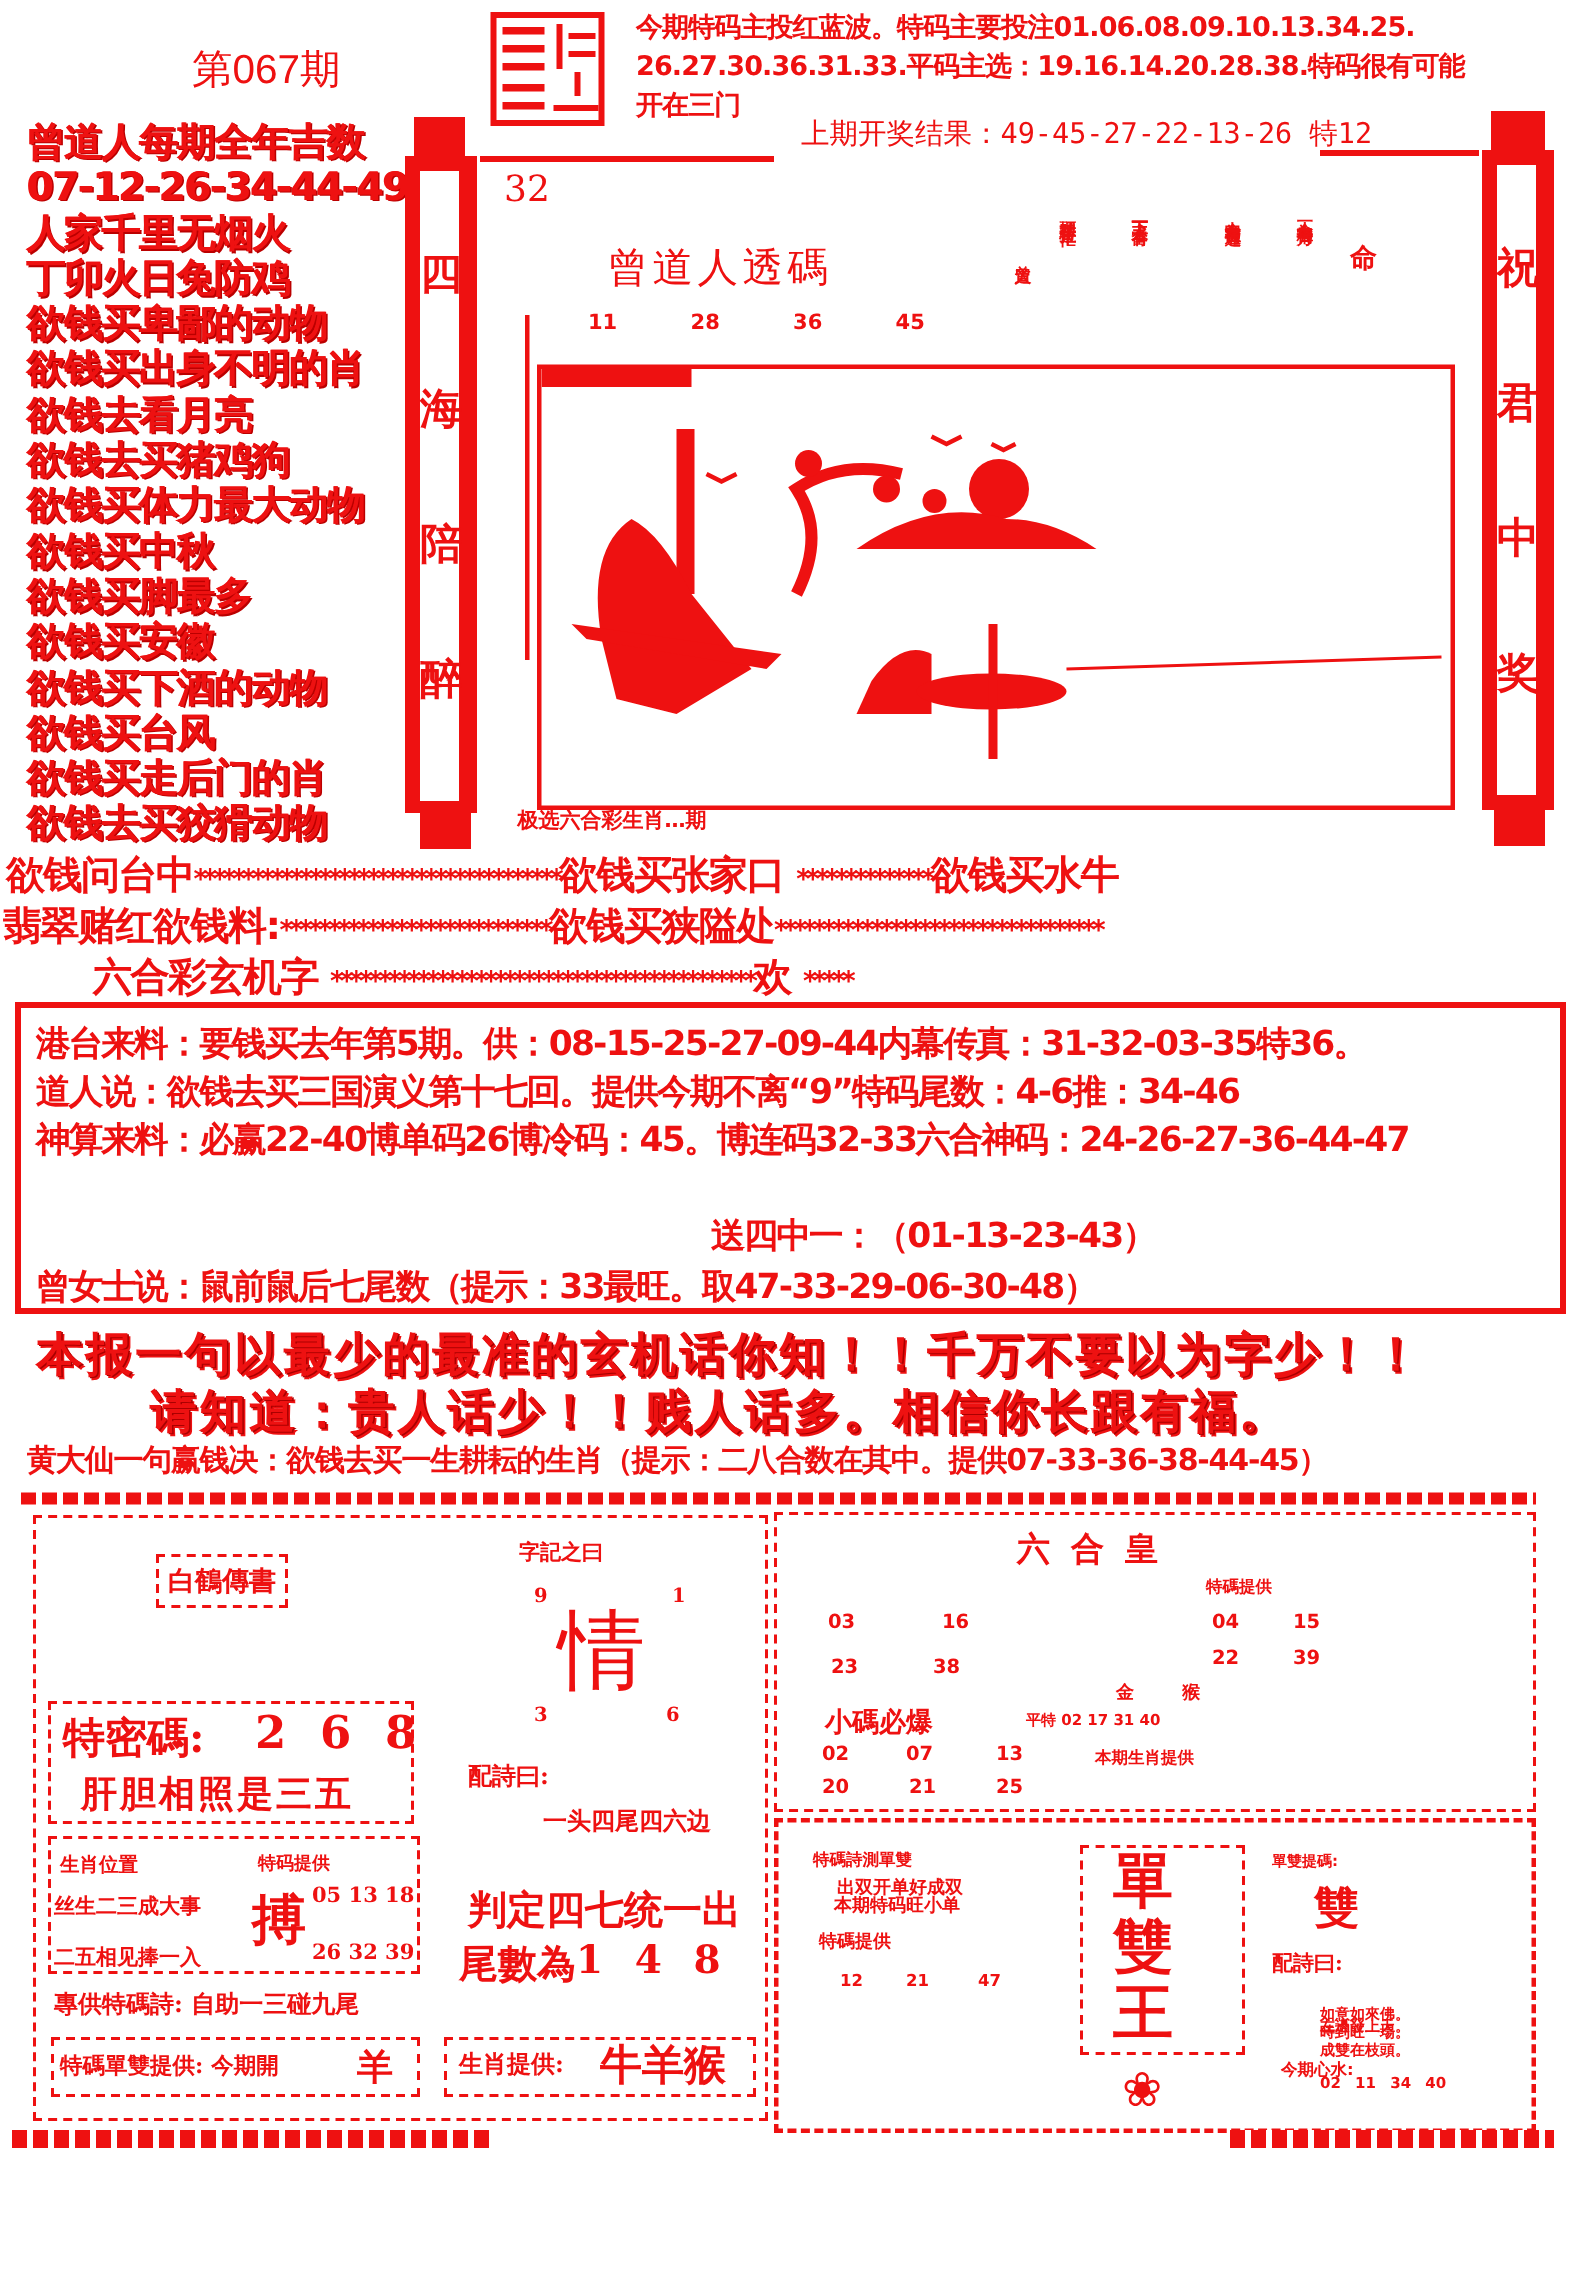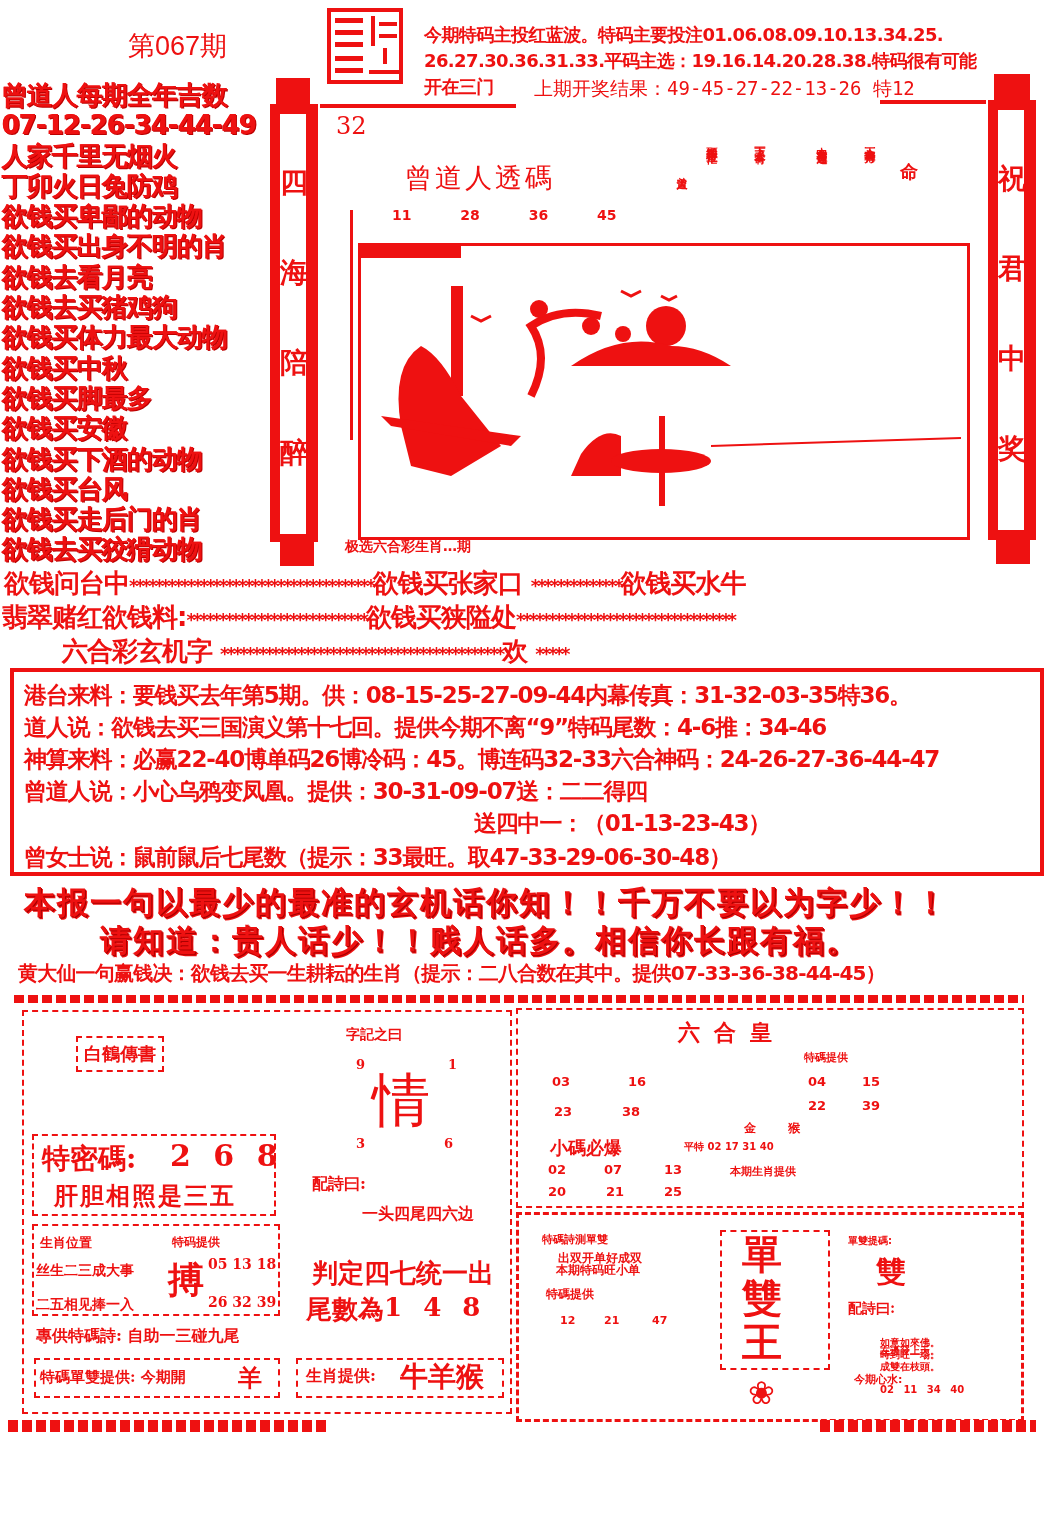--- a/index.html
+++ b/index.html
@@ -3,24 +3,24 @@
 <meta charset="utf-8">
 <style>
   * { box-sizing: border-box; margin: 0; padding: 0; }
   html, body { width: 1056px; height: 1530px; background: #ffffff; overflow: hidden; }
   body { position: relative; font-family: "DejaVu Sans", sans-serif; color: #ee1111; }
   .abs { position: absolute; }
   .bold { font-weight: bold; }
   .issue { left: 92px; top: 28px; font-size: 27px; font-family: "Liberation Sans", sans-serif; color: #ee1111; margin-left: 36px; }
   .logo { left: 327px; top: 8px; width: 76px; height: 76px; border: 4px solid #ee1111; background: #fff; }
   .logo .blk { position: absolute; background: #ee1111; }
-  .top-lines { left: 424px; top: 6px; width: 632px; font-size: 18px; font-weight: bold; line-height: 26px; letter-spacing: -0.6px; white-space: nowrap; margin-top: 16px; }
+  .top-lines { left: 424px; top: 6px; width: 632px; font-size: 18px; font-weight: bold; line-height: 26px; letter-spacing: -0.6px; white-space: nowrap; }
   .last-result { left: 534px; top: 76px; font-size: 19px; font-family: "DejaVu Sans Mono", monospace; color: #ee1111; }
   .hline { height: 4px; background: #ee1111; }
-  .left-list { left: 2px; top: 80px; width: 270px; }
+  .left-list { left: 18px; top: 80px; width: 270px; }
   .left-list div { font-size: 26px; font-weight: bold; line-height: 30.3px; white-space: nowrap; letter-spacing: -1px; text-shadow: 1px 1px 0 #b00, -0.5px 0 0 #ee1111; }
   .pillar { background: #ee1111; }
   .pillar-inner { background: #fff; position: absolute; }
   .pillar-char { position: absolute; font-size: 28px; font-weight: bold; color: #ee1111; width: 40px; text-align: center; }
   .img-frame { border: 3px solid #ee1111; }
   .title-brush { left: 405px; top: 160px; font-size: 27px; font-family: Liberation Serif, serif; color: #ee1111; letter-spacing: 3px; }
   .nums-row { left: 392px; top: 207px; font-size: 14px; font-weight: bold; }
   .nums-row span { margin-right: 44px; }
   .vcol { position: absolute; writing-mode: vertical-rl; font-size: 11px; font-weight: bold; letter-spacing: 1px; }
   .dots { font-size: 18px; font-weight: bold; white-space: nowrap; overflow: hidden; letter-spacing: -3px; }
@@ -146,33 +146,32 @@
   <span>翡翠赌红欲钱料:</span><span class="dots">****************************</span><span>欲钱买狭隘处</span><span class="dots">**********************************</span>
 </div>
 <div class="abs row-line" style="left:62px;top:634px;">
   <span>六合彩玄机字</span> <span class="dots">********************************************</span><span>欢</span> <span class="dots">*****</span>
 </div>
 
 <div class="abs box1">
   <div class="line" style="top:8px;">港台来料：要钱买去年第5期。供：08-15-25-27-09-44内幕传真：31-32-03-35特36。</div>
   <div class="line" style="top:40px;">道人说：欲钱去买三国演义第十七回。提供今期不离“9”特码尾数：4-6推：34-46</div>
   <div class="line" style="top:72px;">神算来料：必赢22-40博单码26博冷码：45。博连码32-33六合神码：24-26-27-36-44-47</div>
-  <div class="line" style="top:104px;">曾道人说：小心乌鸦变凤凰。提供：30-31-09-07送：二二得四</div>
   <div class="line" style="top:136px;left:460px;">送四中一：（01-13-23-43）</div>
   <div class="line" style="top:170px;">曾女士说：鼠前鼠后七尾数（提示：33最旺。取47-33-29-06-30-48）</div>
 </div>
 
 <div class="abs slogan" style="left:24px;top:882px;">本报一句以最少的最准的玄机话你知！！千万不要以为字少！！</div>
 <div class="abs slogan" style="left:100px;top:920px;">请知道：贵人话少！！贱人话多。相信你长跟有福。</div>
 
 <div class="abs hdx">黄大仙一句赢钱决：欲钱去买一生耕耘的生肖（提示：二八合数在其中。提供07-33-36-38-44-45）</div>
 <div class="abs deco-strip" style="left:14px;top:995px;width:1010px;height:8px;"></div>
 
 <div class="abs border-dotted" style="left:22px;top:1010px;width:490px;height:404px;"></div>
-<div class="abs bold serif" style="left:76px;top:1036px;font-size:18px;border:2px dashed #ee1111;padding:4px 6px;">白鶴傳書</div>
+<div class="abs bold serif" style="left:104px;top:1036px;font-size:18px;border:2px dashed #ee1111;padding:4px 6px;">白鶴傳書</div>
 <div class="abs border-dotted" style="left:32px;top:1134px;width:244px;height:82px;"></div>
 <div class="abs bold serif" style="left:42px;top:1140px;font-size:28px;">特密碼:</div>
 <div class="abs bold serif" style="left:170px;top:1138px;font-size:30px;letter-spacing:6px;">2 6 8</div>
 <div class="abs bold serif" style="left:54px;top:1180px;font-size:24px;letter-spacing:2px;">肝胆相照是三五</div>
 <div class="abs border-dotted" style="left:32px;top:1224px;width:248px;height:92px;"></div>
 <div class="abs bold serif" style="left:40px;top:1234px;font-size:13px;">生肖位置</div>
 <div class="abs bold serif" style="left:36px;top:1262px;font-size:14px;">丝生二三成大事</div>
 <div class="abs bold serif" style="left:36px;top:1296px;font-size:14px;">二五相见捧一入</div>
 <div class="abs bold serif" style="left:172px;top:1234px;font-size:12px;">特码提供</div>
 <div class="abs bold serif" style="left:168px;top:1256px;font-size:36px;">搏</div>

